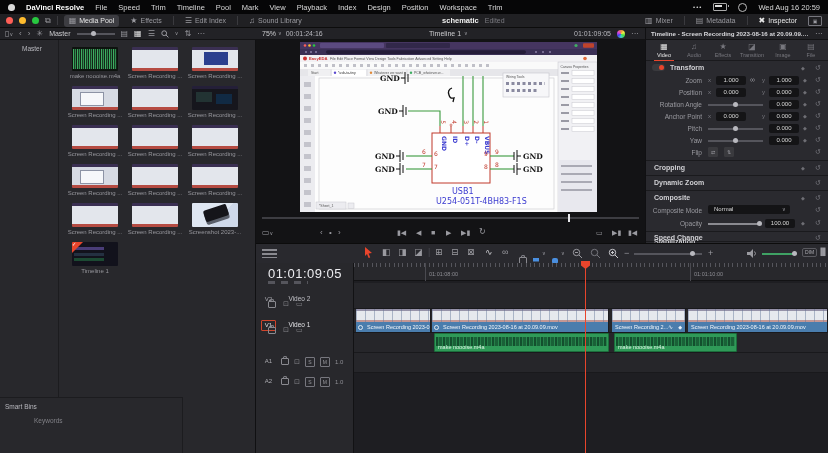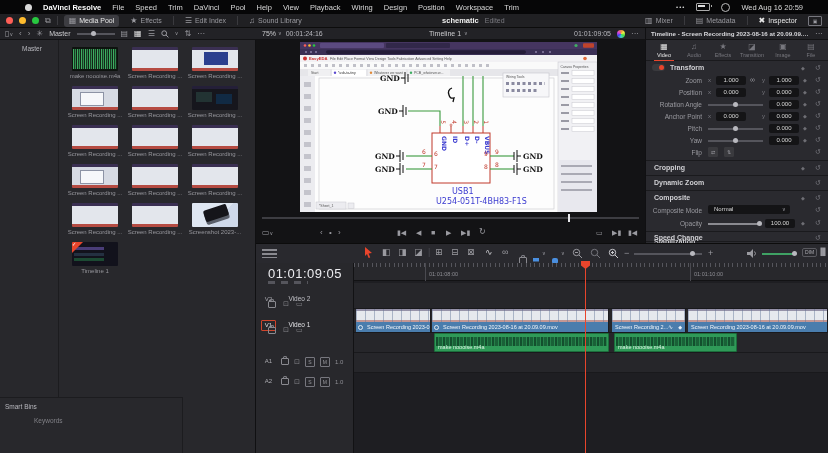--- a/index.html
+++ b/index.html
@@ -4,21 +4,21 @@
 <style>
   html,body{margin:0;padding:0;background:#000;}
   #app{position:relative;width:828px;height:453px;background:#101013;overflow:hidden;
        font-family:"Liberation Sans","DejaVu Sans",sans-serif;color:#c8c8c8;
        -webkit-font-smoothing:antialiased;}
   .abs{position:absolute;}
   .ic{color:#9a9aa0;font-size:8px;line-height:1;display:inline-block;}
   .row{display:flex;align-items:center;}
   
   .menubar{left:0;top:0;width:828px;height:14px;background:#060607;display:flex;align-items:center;
-           font-size:7.5px;color:#d8d8d8;gap:11px;padding:0 25px;box-sizing:border-box;}
+           font-size:7.5px;color:#d8d8d8;gap:11px;padding:0 8px;box-sizing:border-box;}
   .menubar b{font-weight:bold;color:#fff;}
   .mspacer{flex:1;}
   .apple{width:7px;height:7px;border-radius:50% 50% 45% 45%;background:#d8d8d8;display:inline-block;}
   .batt{width:12px;height:6px;border:1px solid #aaa;border-radius:1px;position:relative;}
   .batt i{position:absolute;left:1px;top:1px;width:7px;height:2px;background:#ddd;}
   .batt em{position:absolute;right:-3px;top:1px;width:1.5px;height:2px;background:#aaa;}
   
   .topbar{left:0;top:14px;width:828px;height:14px;background:#202023;border-bottom:1px solid #0c0c0c;
           display:flex;align-items:center;font-size:7px;color:#9a9aa0;box-sizing:border-box;padding:0 6px;gap:6px;}
   .tl{width:7px;height:7px;border-radius:50%;display:inline-block;}
@@ -111,26 +111,26 @@
 <body>
 
 <div id="app">
 
   <div class="menubar abs">
     <span class="apple"></span>
     <b>DaVinci Resolve</b>
     <span>File</span>
     <span>Speed</span>
     <span>Trim</span>
-    <span>DaVinci</span>
+    <span>Timeline</span>
     <span>Pool</span>
-    <span>Help</span>
+    <span>Mark</span>
     <span>View</span>
     <span>Playback</span>
-    <span>Wiring</span>
+    <span>Index</span>
     <span>Design</span>
     <span>Position</span>
     <span>Workspace</span>
     <span>Trim</span>
     <span class="mspacer"></span>
     <span style="font-size:6px;letter-spacing:1px;">•••</span>
     <span class="batt">
         <i></i>
         <em></em>
       </span>

